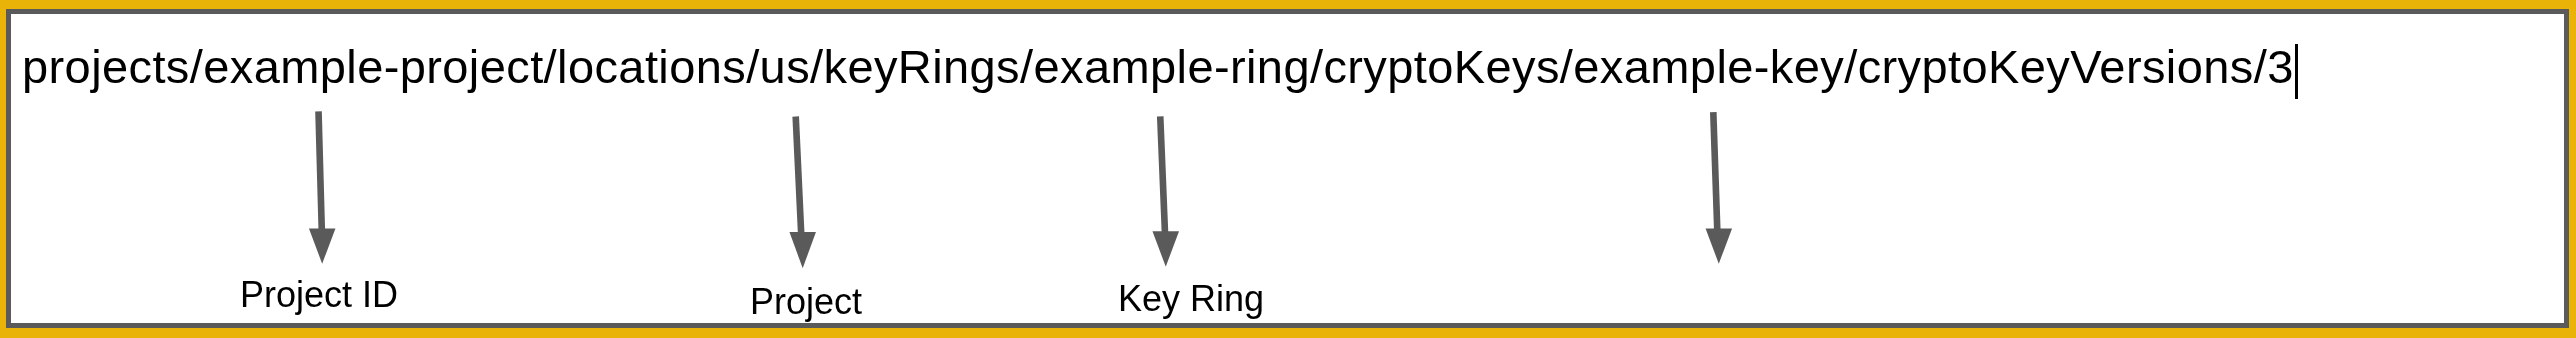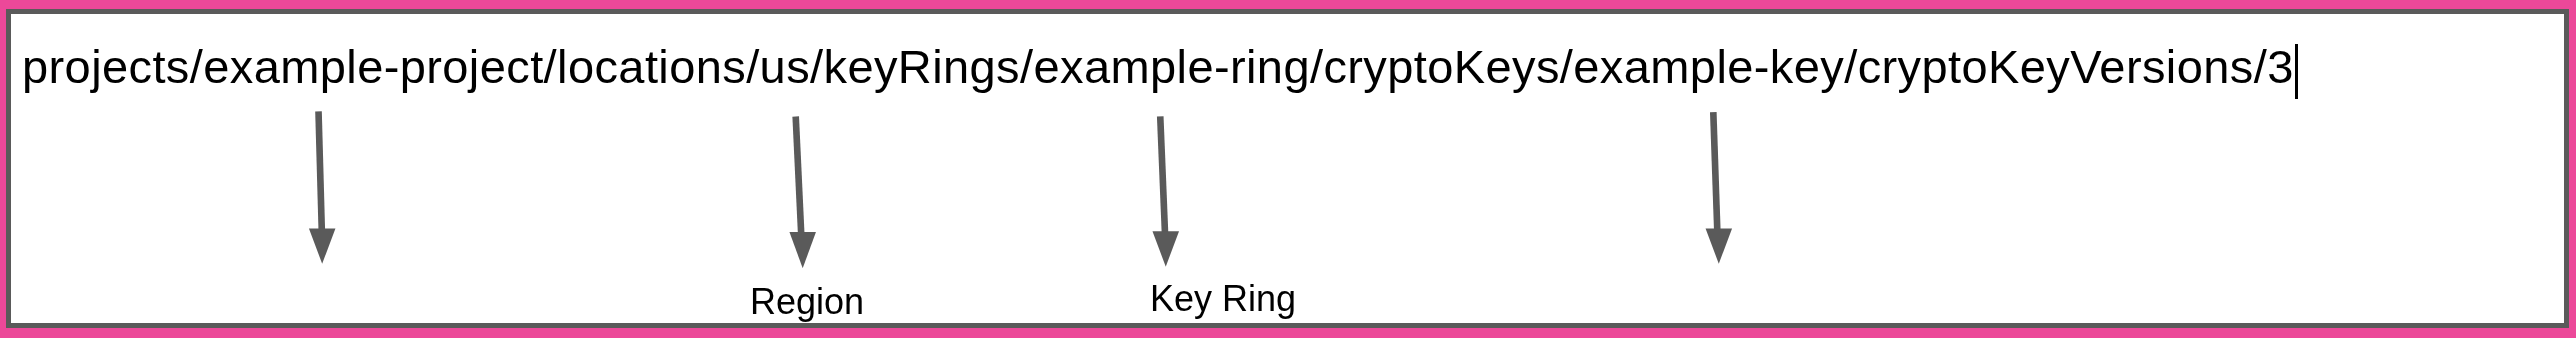--- a/index.html
+++ b/index.html
@@ -5,21 +5,21 @@
   html, body {
     margin: 0;
     padding: 0;
     background: #ffffff;
     font-family: "Liberation Sans", sans-serif;
   }
   .canvas {
     position: relative;
     width: 2576px;
     height: 339px;
-    background: #ec4899;
+    background: #eab308;
     overflow: hidden;
   }
   .frame {
     position: absolute;
     left: 5.9px;
     top: 8.8px;
     width: 2563px;
     height: 319px;
     box-sizing: border-box;
     border: 5.2px solid #5a5a5a;
@@ -54,21 +54,21 @@
   }
   .annotation-label {
     position: absolute;
     font-size: 36px;
     line-height: 38px;
     color: #000000;
     white-space: nowrap;
   }
   .label-project-id { left: 240px;  top: 276px; }
   .label-region     { left: 750px; top: 283px; }
-  .label-key-ring   { left: 1118px; top: 280px; margin-left: 32px; }
+  .label-key-ring   { left: 1118px; top: 280px; }
   .label-key-name   { left: 1644px; top: 272px; }
 </style>
 </head>
 <body>
 
 <div class="canvas">
 
   <div class="frame"></div>
 
   <div class="path-line">
@@ -87,20 +87,21 @@
     <g stroke="#5a5a5a" fill="#5a5a5a">
       <line x1="1575.5" y1="158" x2="1582" y2="317" stroke-width="9"></line>
       <polygon points="1565,314 1601,314 1583,362" stroke="none"></polygon>
     </g>
     <g stroke="#5a5a5a" fill="#5a5a5a">
       <line x1="2326.5" y1="152" x2="2332" y2="314" stroke-width="9"></line>
       <polygon points="2316,310 2352,310 2334,358" stroke="none"></polygon>
     </g>
   </svg>
 
+  <div class="annotation-label label-project-id">Project ID</div>
 
-  <div class="annotation-label label-region">Region</div>
+  <div class="annotation-label label-region">Project</div>
 
   <div class="annotation-label label-key-ring">Key Ring</div>
 
 
 </div>
 
 
 </body></html>

